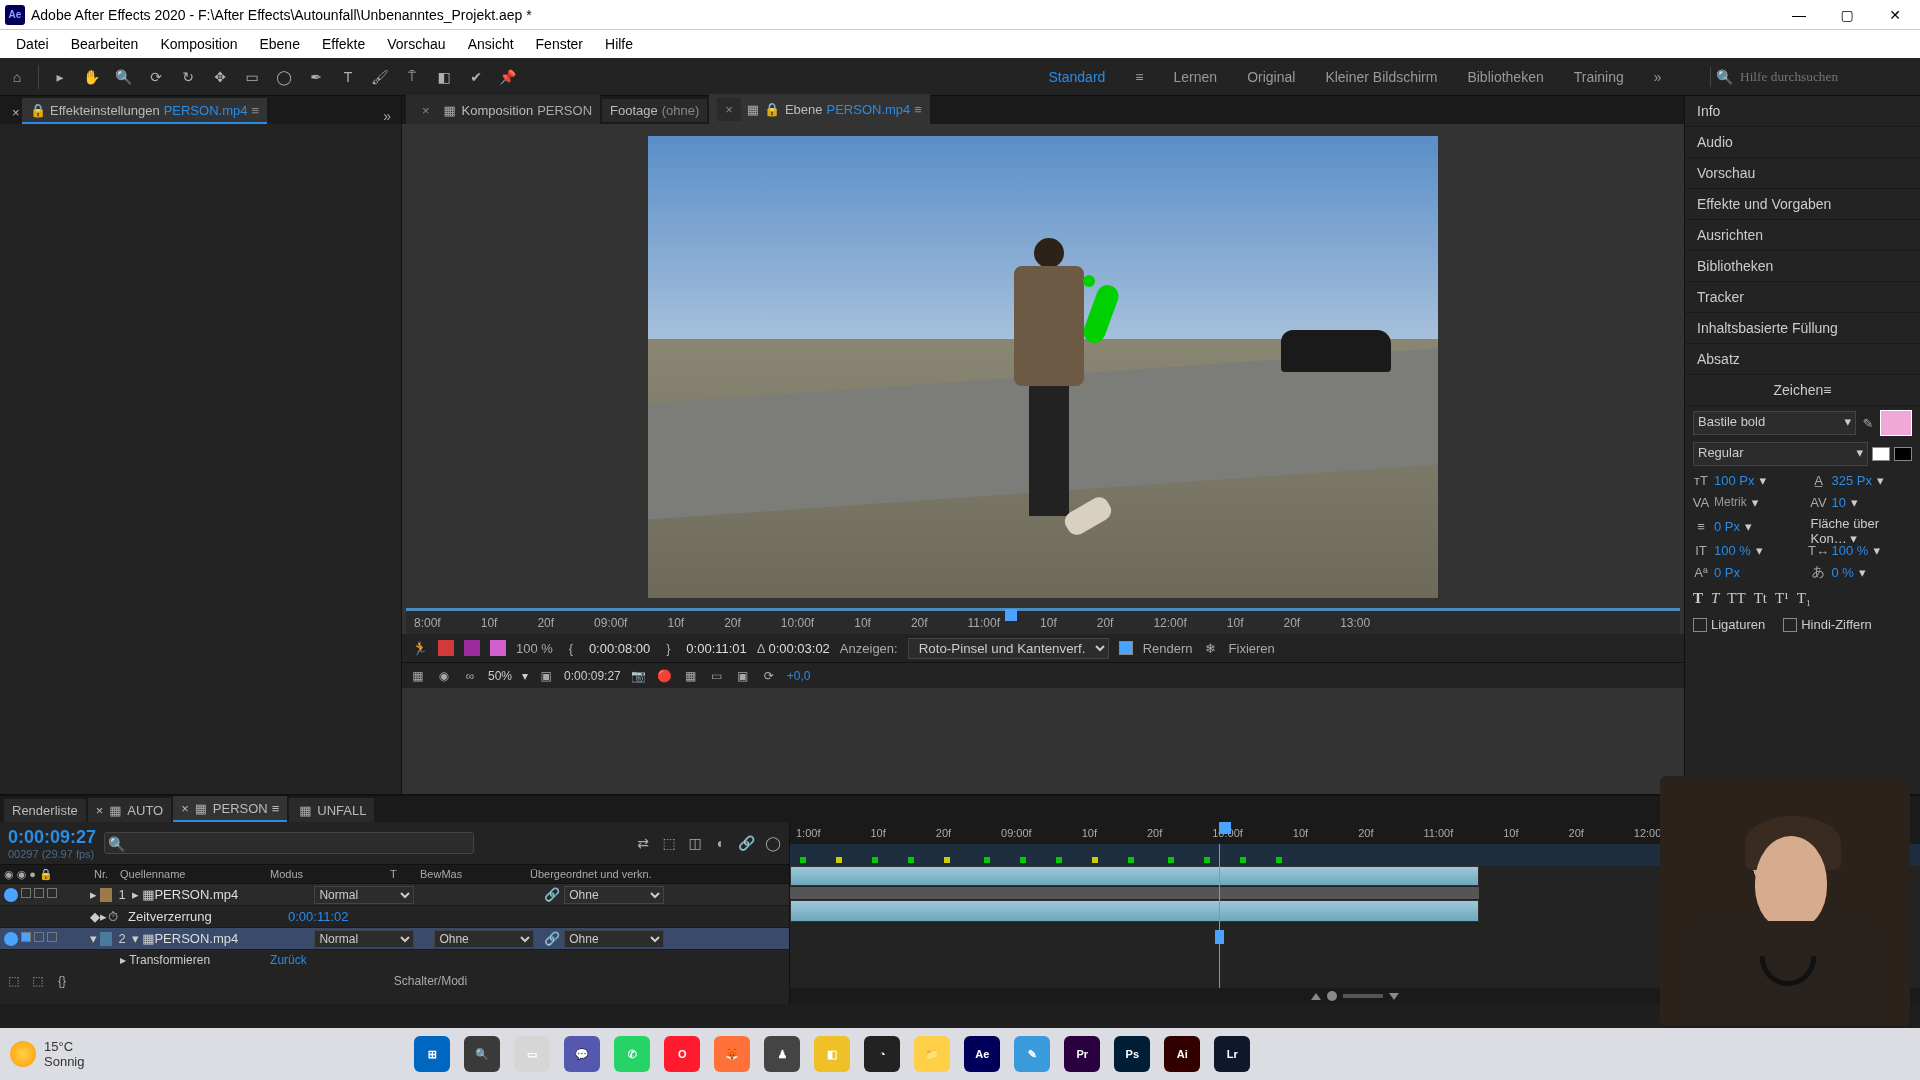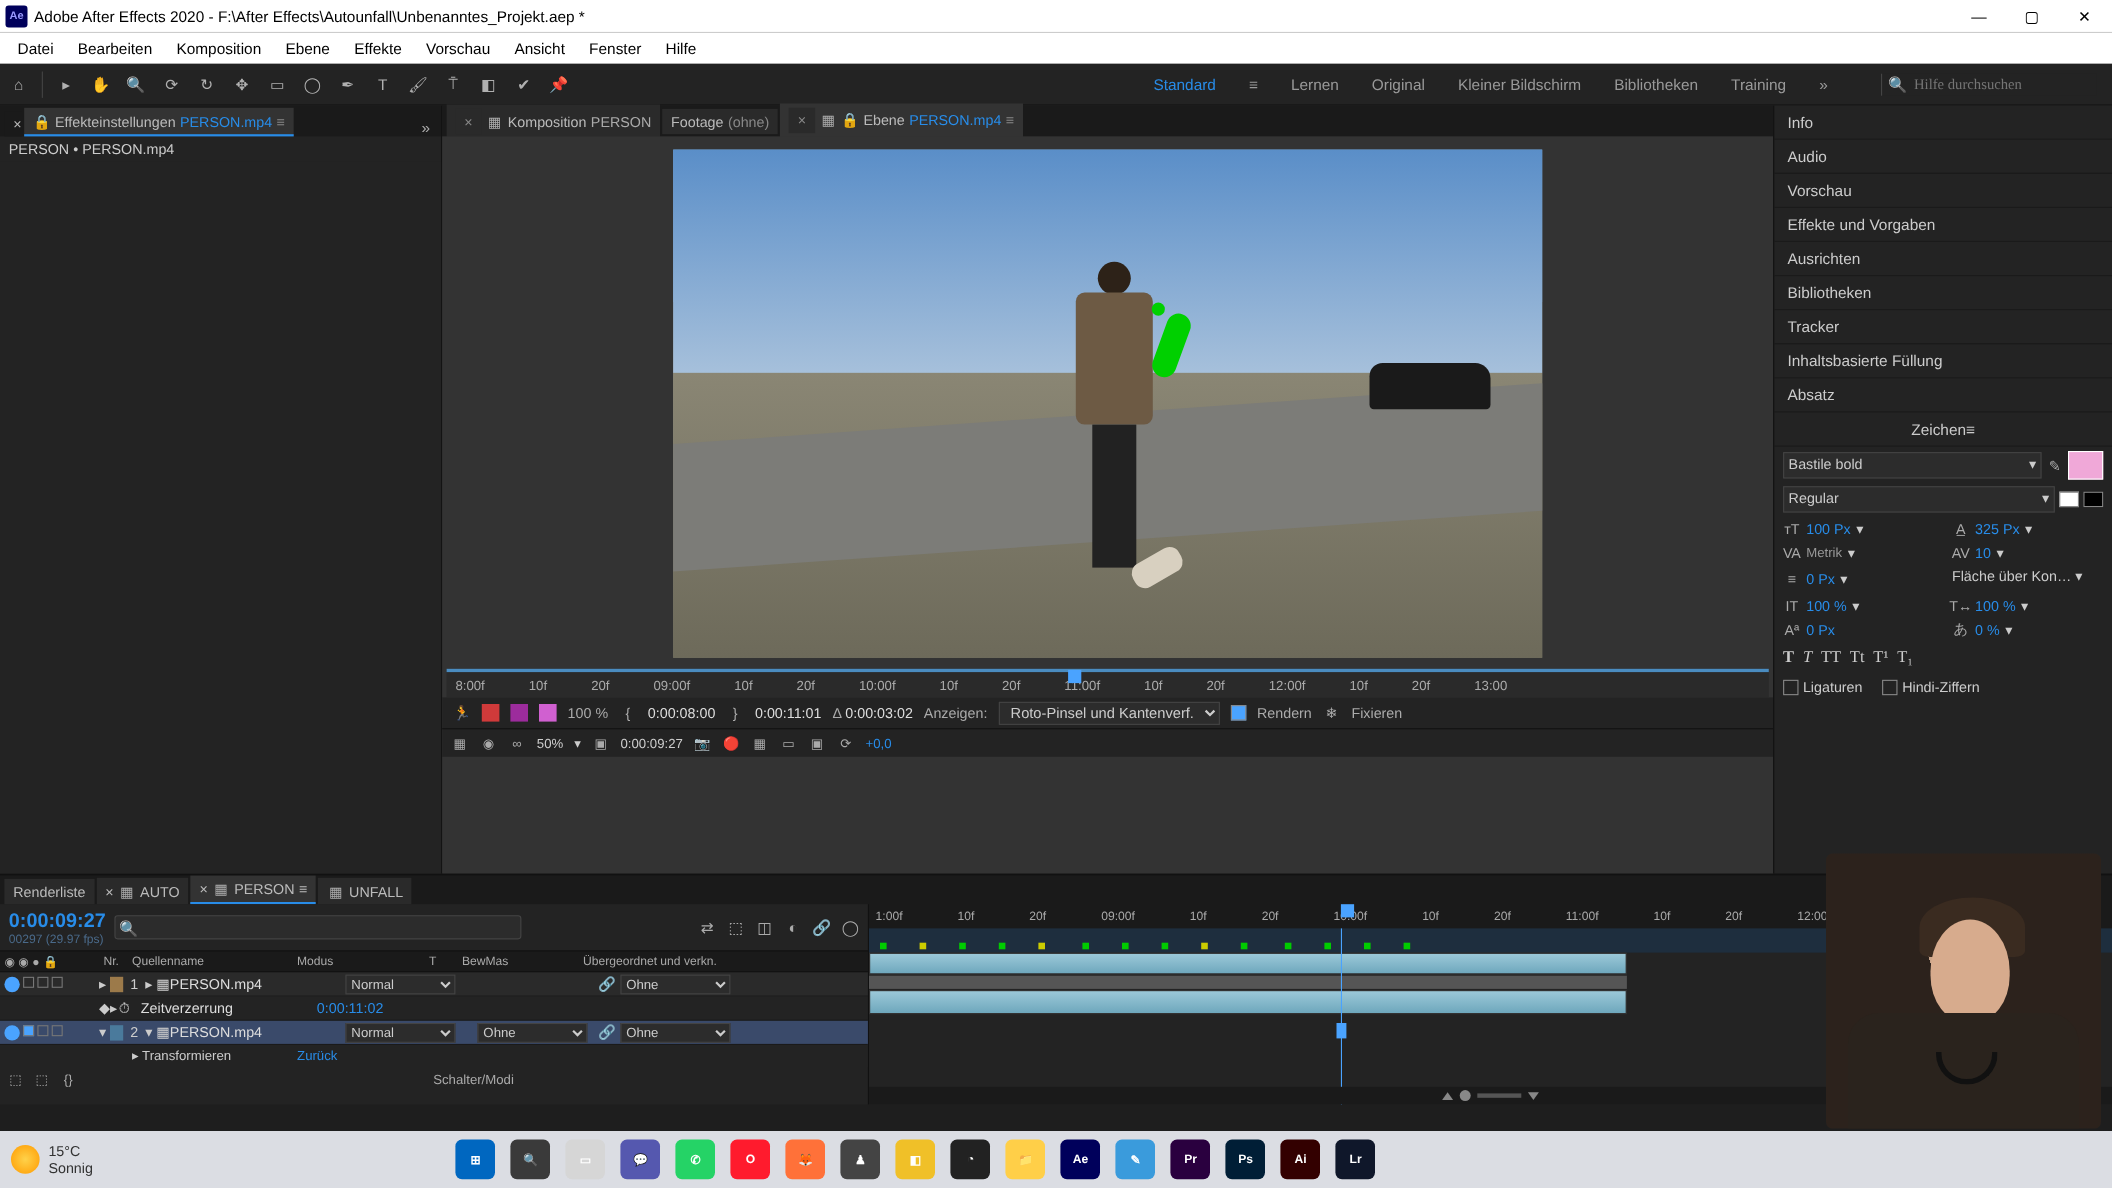--- a/index.html
+++ b/index.html
@@ -53,21 +53,21 @@
 .viewer-video .car { position:absolute; top:42%; right:6%; width:110px; height:42px; background:#1a1a1a; border-radius:12px 14px 4px 4px;}
 
 .viewer-timeruler { height:26px; background:#2a2a2a; display:flex; align-items:center; padding:0 8px; gap:40px; font-size:12px; color:#aaa; border-top:3px solid #4a8cc0; margin:10px 4px 0 4px; position:relative;}
 .viewer-timeruler .marker { position:absolute; left:47%; top:-2px; width:12px; height:12px; background:#4aa3ff;}
 .viewer-rotobrush { height:28px; background:#232323; display:flex; align-items:center; gap:10px; padding:0 10px; font-size:13px; color:#aaa;}
 .rb-val { color:#ddd;}
 .rb-sel { background:#2c2c2c; border:1px solid #444; color:#ccc; padding:1px 6px;}
 .icon-box { width:14px;height:14px;border:1px solid #888; display:inline-block;}
 .viewer-footerbar { height:26px; background:#232323; display:flex; align-items:center; gap:10px; padding:0 8px; font-size:12px; color:#ccc; border-top:1px solid #111;}
 
-.right-panel { width:308px; background:#232323; border-left:1px solid #111; display:flex; flex-direction:column;}
+.right-panel { width:236px; background:#232323; border-left:1px solid #111; display:flex; flex-direction:column;}
 .right-item { padding:7px 12px; border-bottom:1px solid #1a1a1a; color:#ccc; font-size:14px;}
 .zeichen-body { padding:4px 8px; display:flex; flex-direction:column; gap:6px; font-size:13px;}
 .font-row { display:flex; gap:4px; align-items:center;}
 .font-row select,.font-row .fsel { flex:1; background:#2c2c2c; border:1px solid #444; color:#ccc; padding:2px 4px; height:24px;}
 .swatch-big { width:32px; height:26px; background:#f0a8d8; border:1px solid #fff;}
 .swatch-sm { width:18px; height:14px; display:inline-block;}
 .num-val{ color:#288ce8;}
 .char-row { display:flex; gap:16px; align-items:center; }
 .char-row .cell { display:flex; gap:5px; align-items:center; flex:1;}
 .tt-row { display:flex; gap:8px; padding:4px 0;}
@@ -194,21 +194,20 @@
     <div class="panel-tabs">
       <span class="tab" style="width:10px;background:#1a1a1a">×</span>
       <span class="tab active">
         <span class="lil">🔒</span>
         <span>Effekteinstellungen</span>
         <span class="linktxt">PERSON.mp4</span>
         <span style="color:#888">≡</span>
       </span>
       <span style="margin-left:auto;color:#aaa;padding:0 6px">»</span>
     </div>
-    <div class="panel-header-row">PERSON • PERSON.mp4</div>
     <div class="effects-body"></div>
   </div>
 
   <div class="center-panel">
     <div class="center-tabs">
       <span class="tab">
         <span class="tab x">×</span>
         <span class="lil">▦</span>
         <span>Komposition</span>
         <span style="color:#aaa">PERSON</span>

